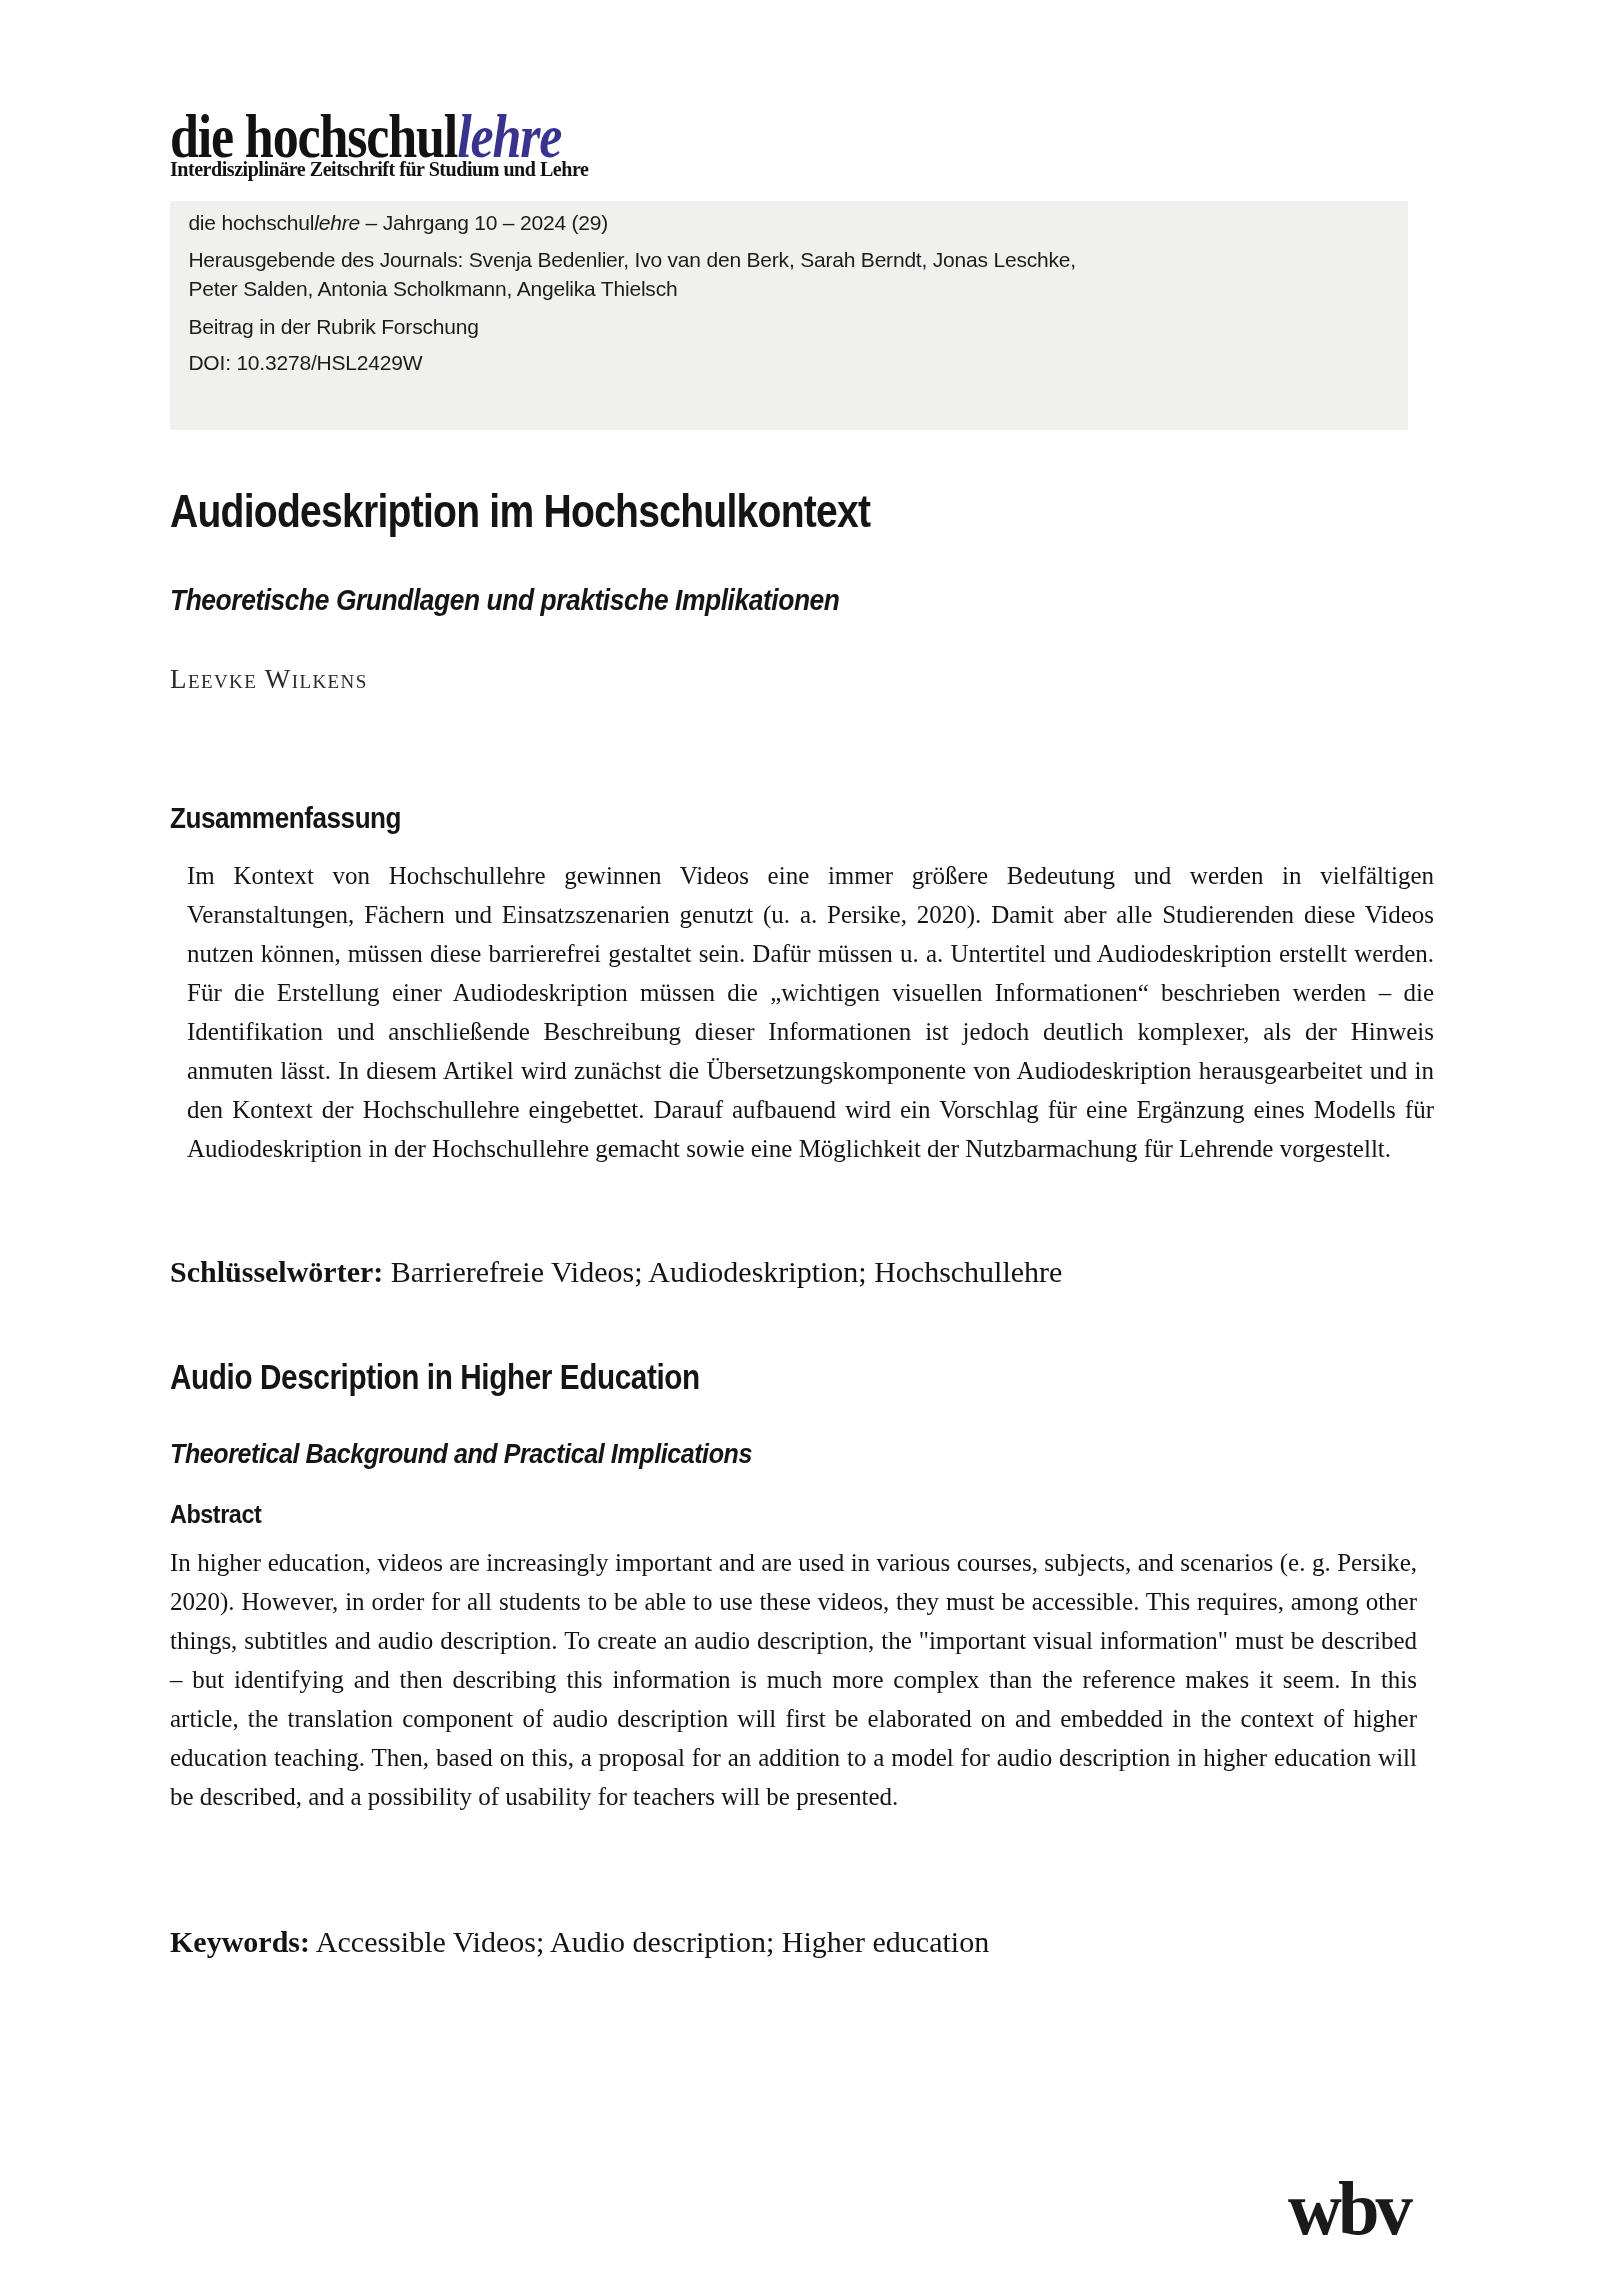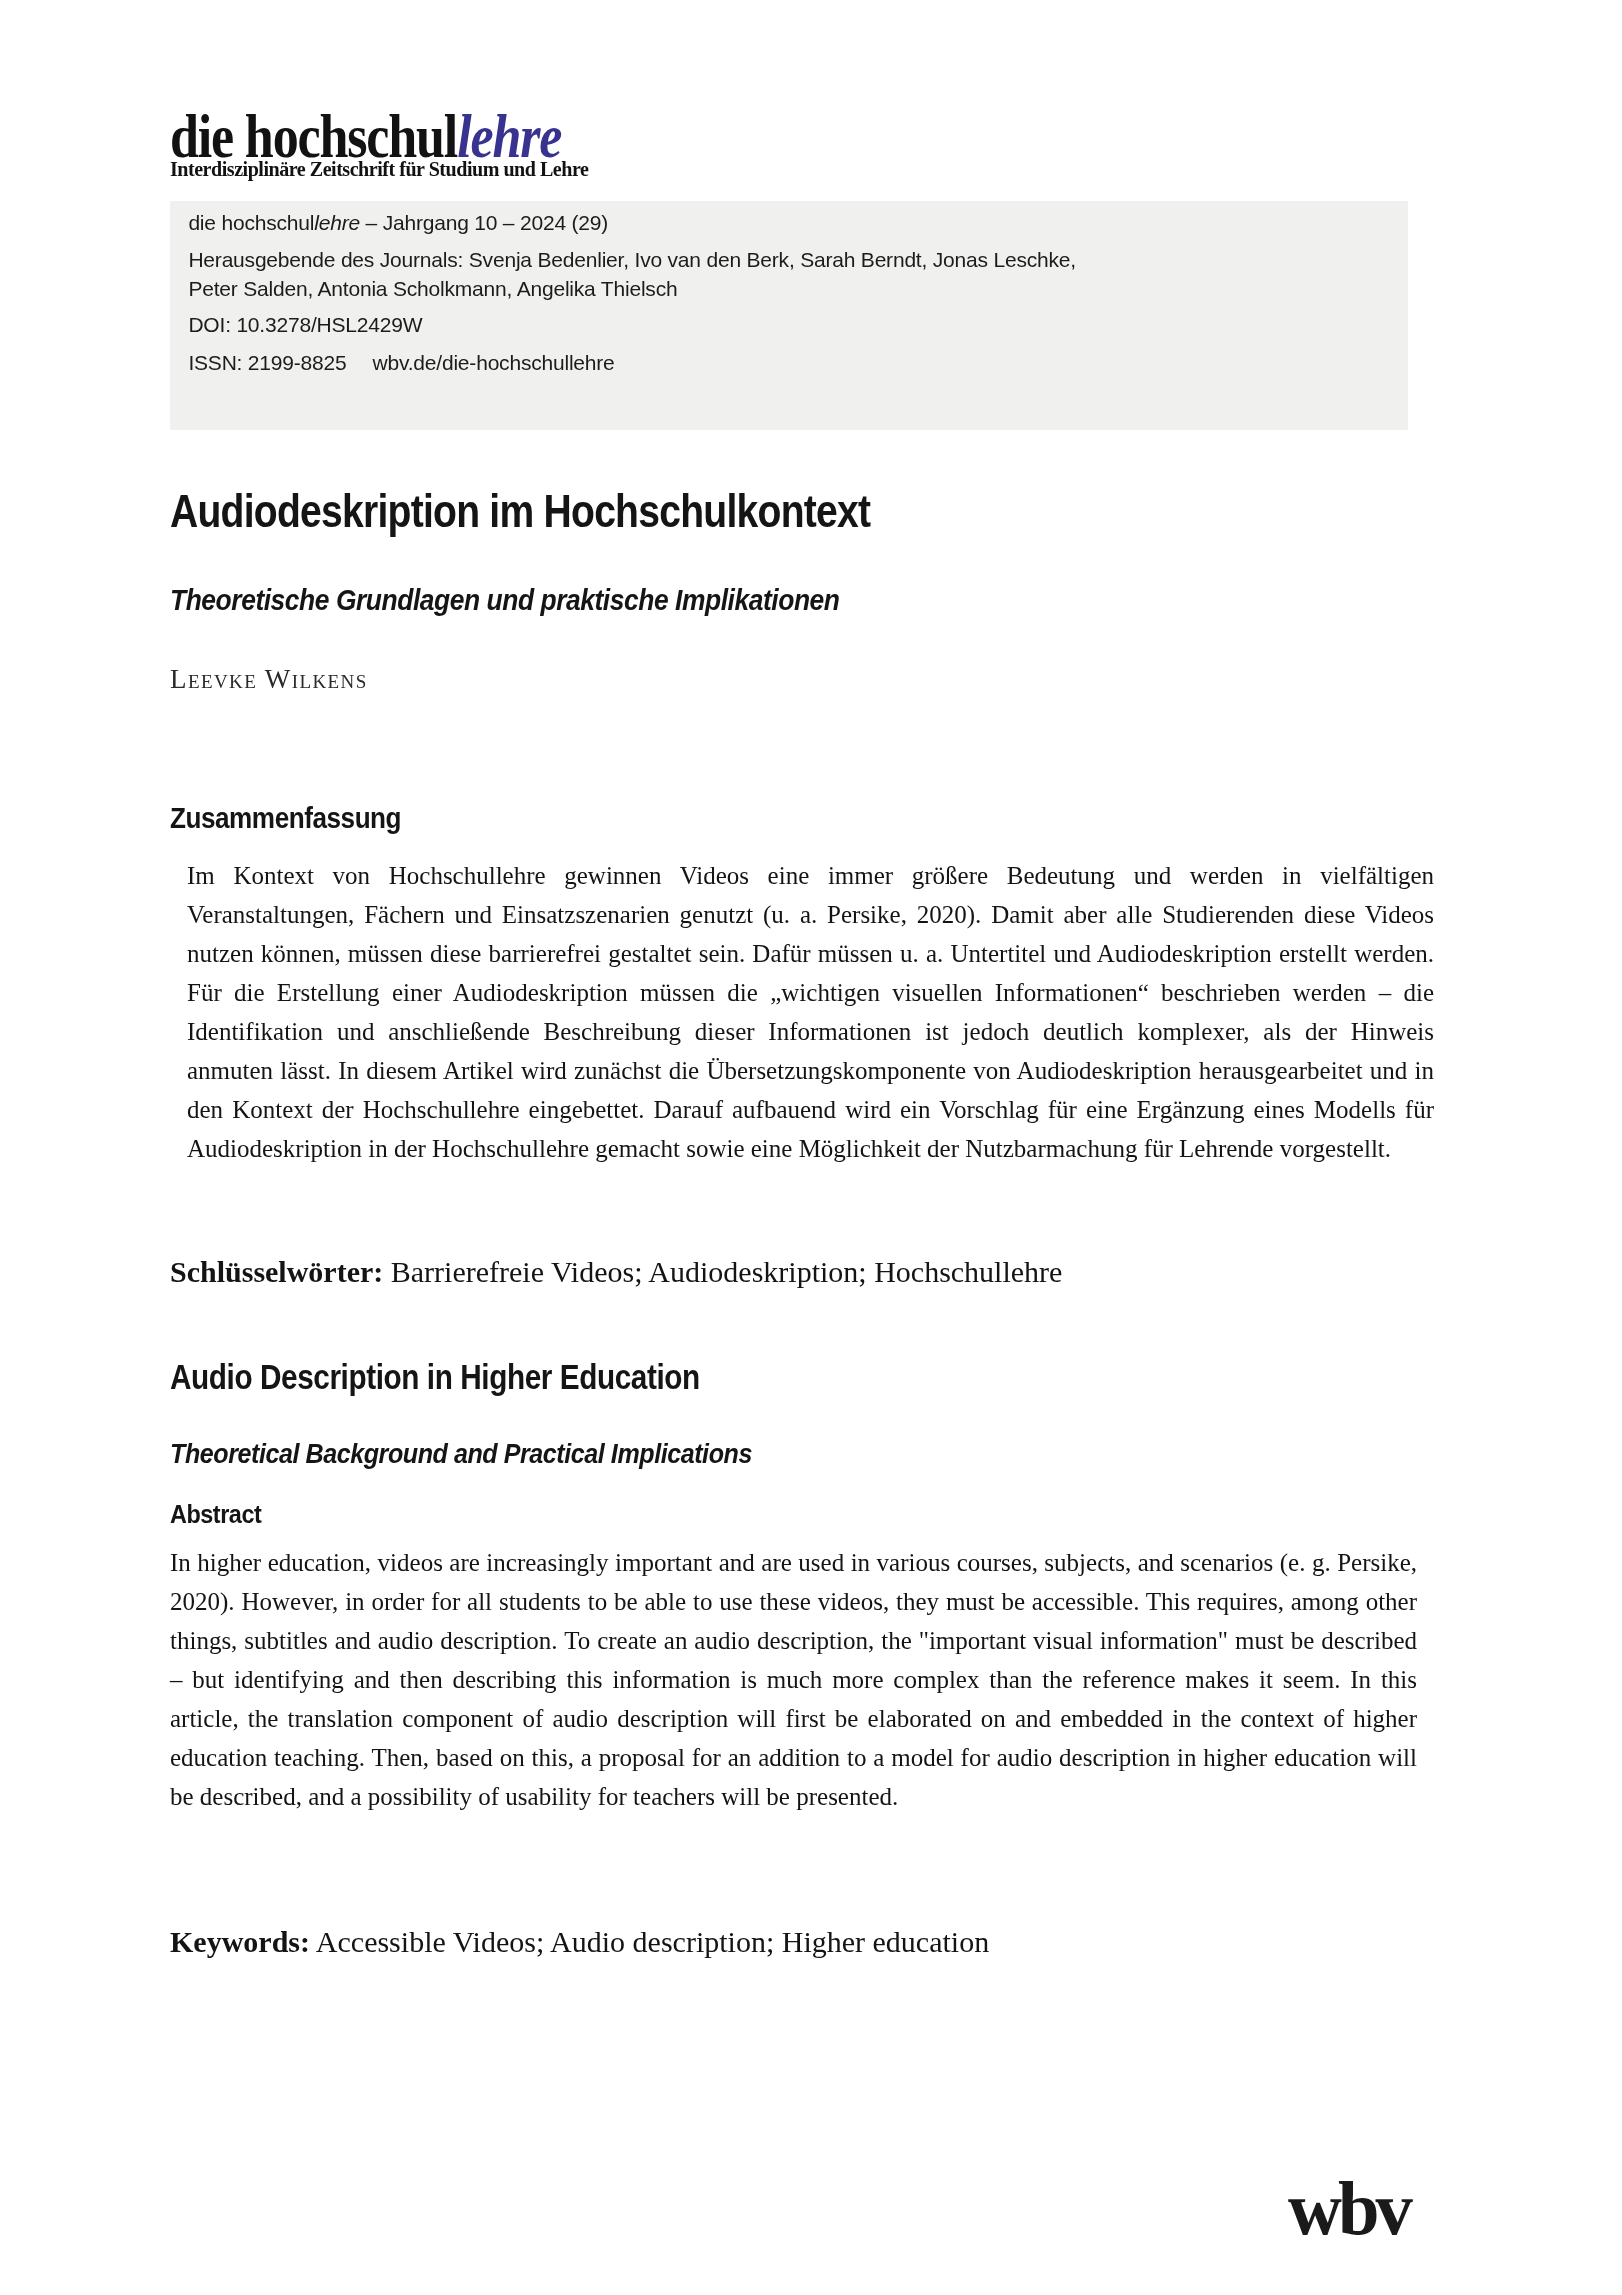--- a/index.html
+++ b/index.html
@@ -103,22 +103,22 @@
 
   <div class="logo-line">
     <span>die hochschul</span><span class="accent" style="color:#37338f">lehre</span>
   </div>
   <div class="logo-tagline">Interdisziplinäre Zeitschrift für Studium und Lehre</div>
 
   <div class="info-box" style="background:#f0f0ee">
     <p><span>die hochschul</span><span class="it">lehre</span><span> – Jahrgang 10 – 2024 (29)</span></p>
     <p class="gap-s">Herausgebende des Journals: Svenja Bedenlier, Ivo van den Berk, Sarah Berndt, Jonas Leschke,</p>
     <p>Peter Salden, Antonia Scholkmann, Angelika Thielsch</p>
+    <p class="gap-m">Beitrag in der Rubrik Forschung</p>
     <p class="gap-s">DOI: 10.3278/HSL2429W</p>
-    <p class="gap-m"><span>ISSN: 2199-8825</span><span class="url">wbv.de/die-hochschullehre</span></p>
 
   </div>
 
   <h1 class="sans-h article-title">Audiodeskription im Hochschulkontext</h1>
   <h2 class="sans-h article-subtitle">Theoretische Grundlagen und praktische Implikationen</h2>
   <div class="author">Leevke Wilkens</div>
 
   <h3 class="sans-h h-zusammenfassung">Zusammenfassung</h3>
   <p class="body-par par-de">Im Kontext von Hochschullehre gewinnen Videos eine immer größere Bedeutung und werden in vielfältigen Veranstaltungen, Fächern und Einsatzszenarien genutzt (u. a. Persike, 2020). Damit aber alle Studierenden diese Videos nutzen können, müssen diese barrierefrei gestaltet sein. Dafür müssen u. a. Untertitel und Audiodeskription erstellt werden. Für die Erstellung einer Audiodeskription müssen die „wichtigen visuellen Informationen“ beschrieben werden – die Identifikation und anschließende Beschreibung dieser Informationen ist jedoch deutlich komplexer, als der Hinweis anmuten lässt. In diesem Artikel wird zunächst die Übersetzungskomponente von Audiodeskription herausgearbeitet und in den Kontext der Hochschullehre eingebettet. Darauf aufbauend wird ein Vorschlag für eine Ergänzung eines Modells für Audiodeskription in der Hochschullehre gemacht sowie eine Möglichkeit der Nutzbarmachung für Lehrende vorgestellt.</p>
   <p class="kw-line kw-de"><b>Schlüsselwörter:</b><span> Barrierefreie Videos; Audiodeskription; Hochschullehre</span></p>

